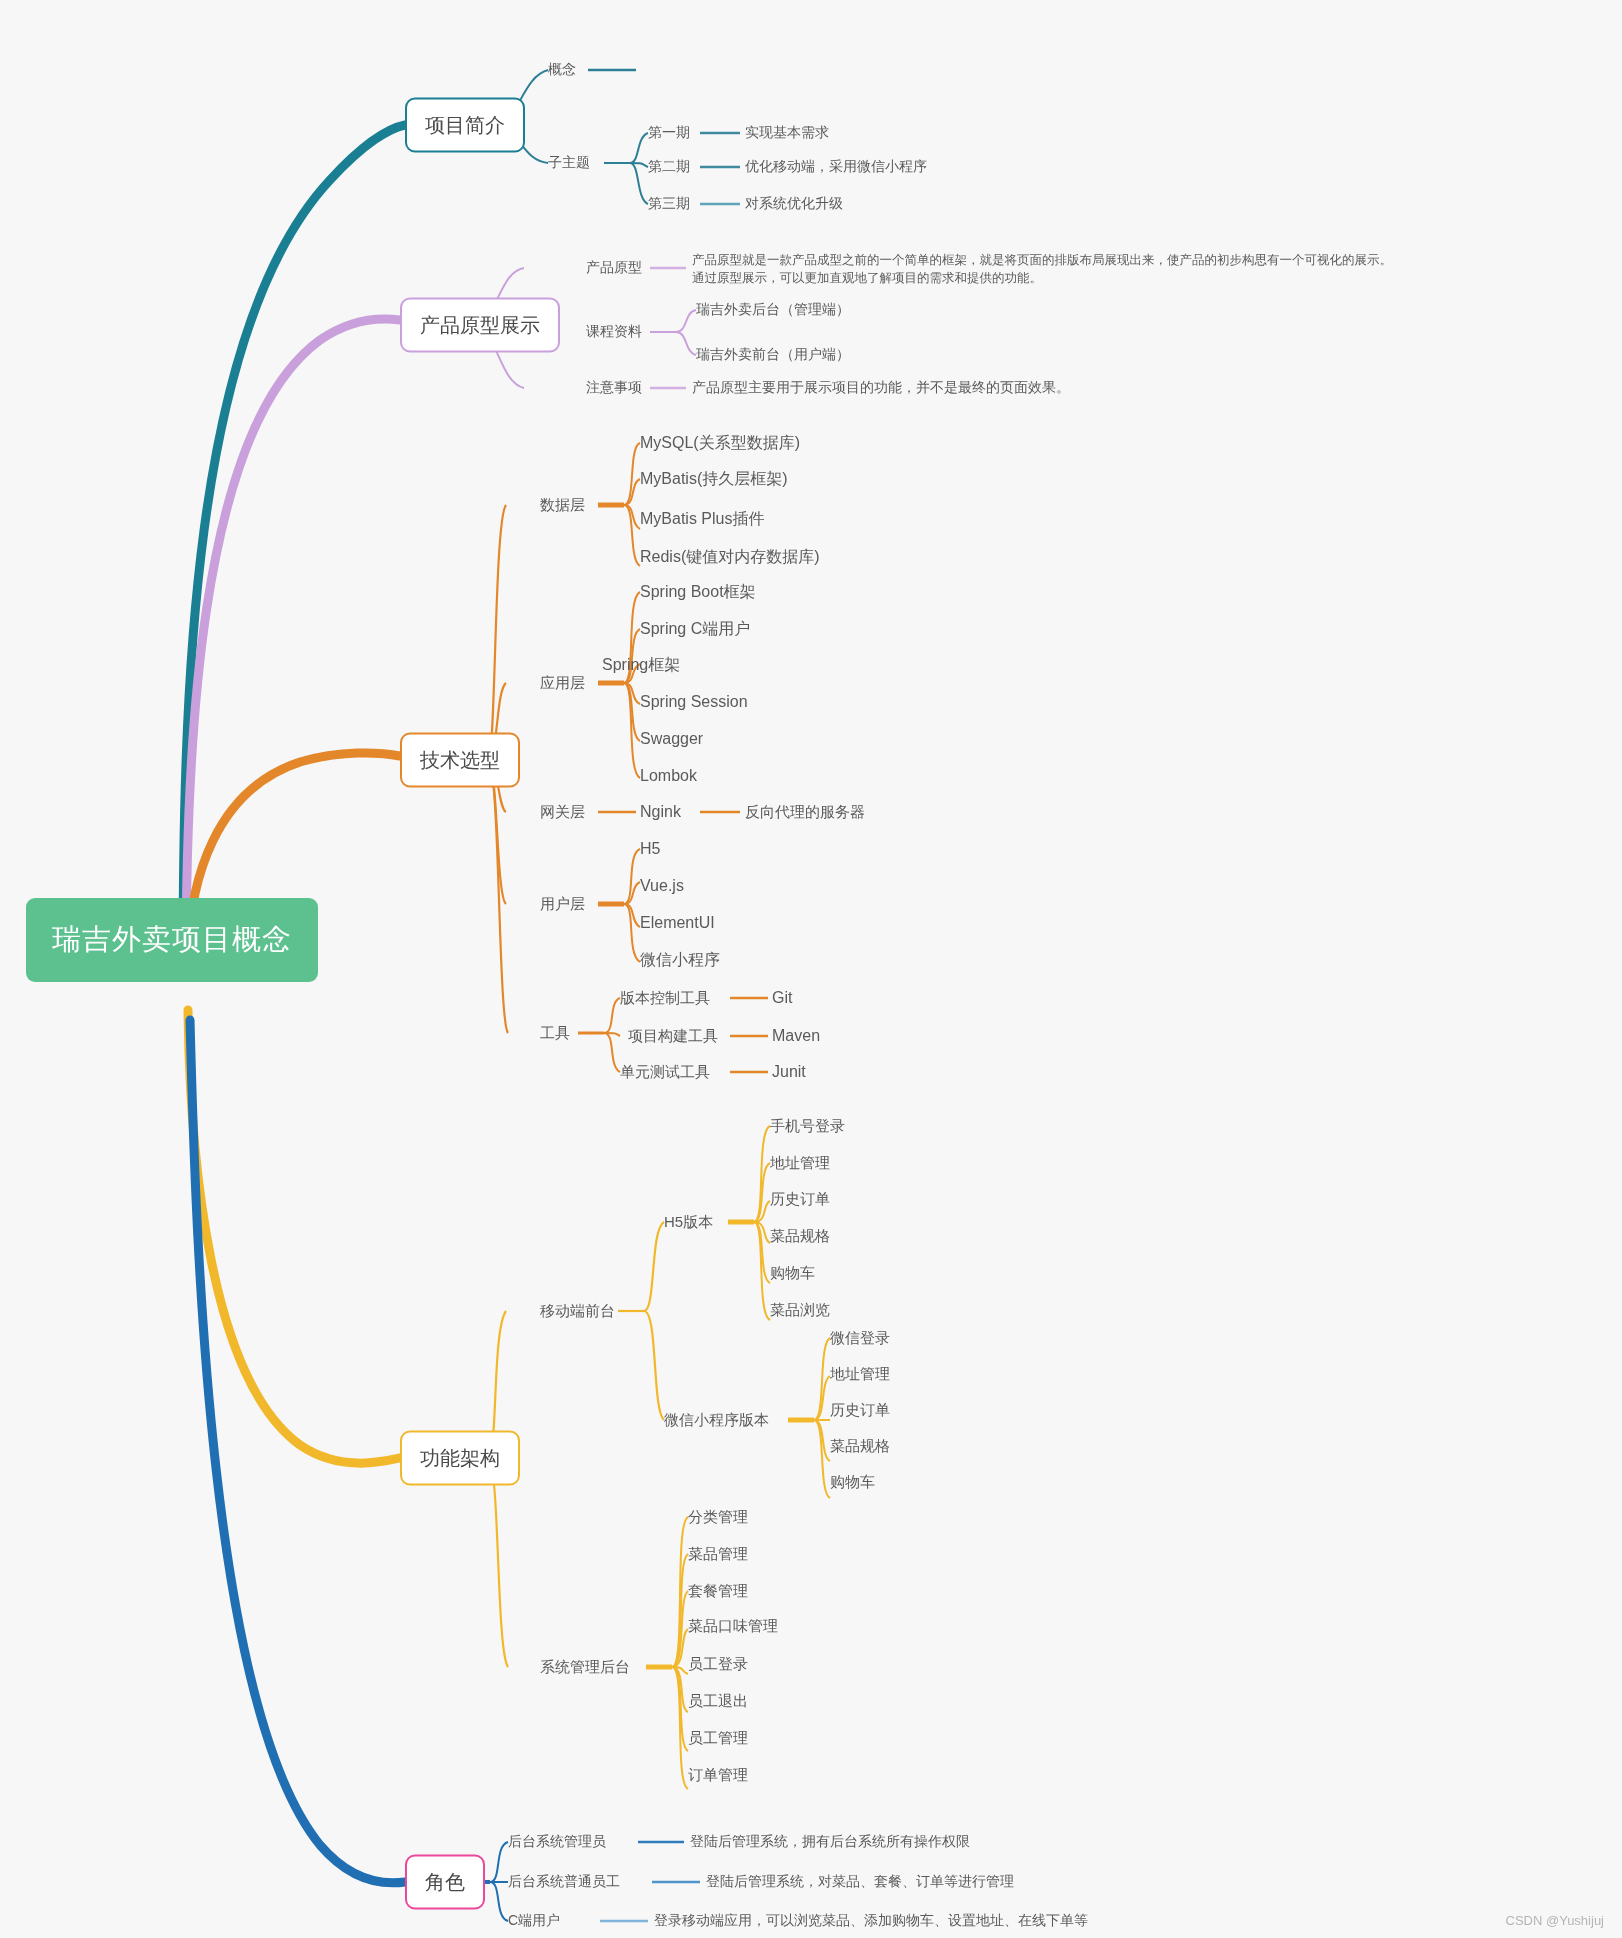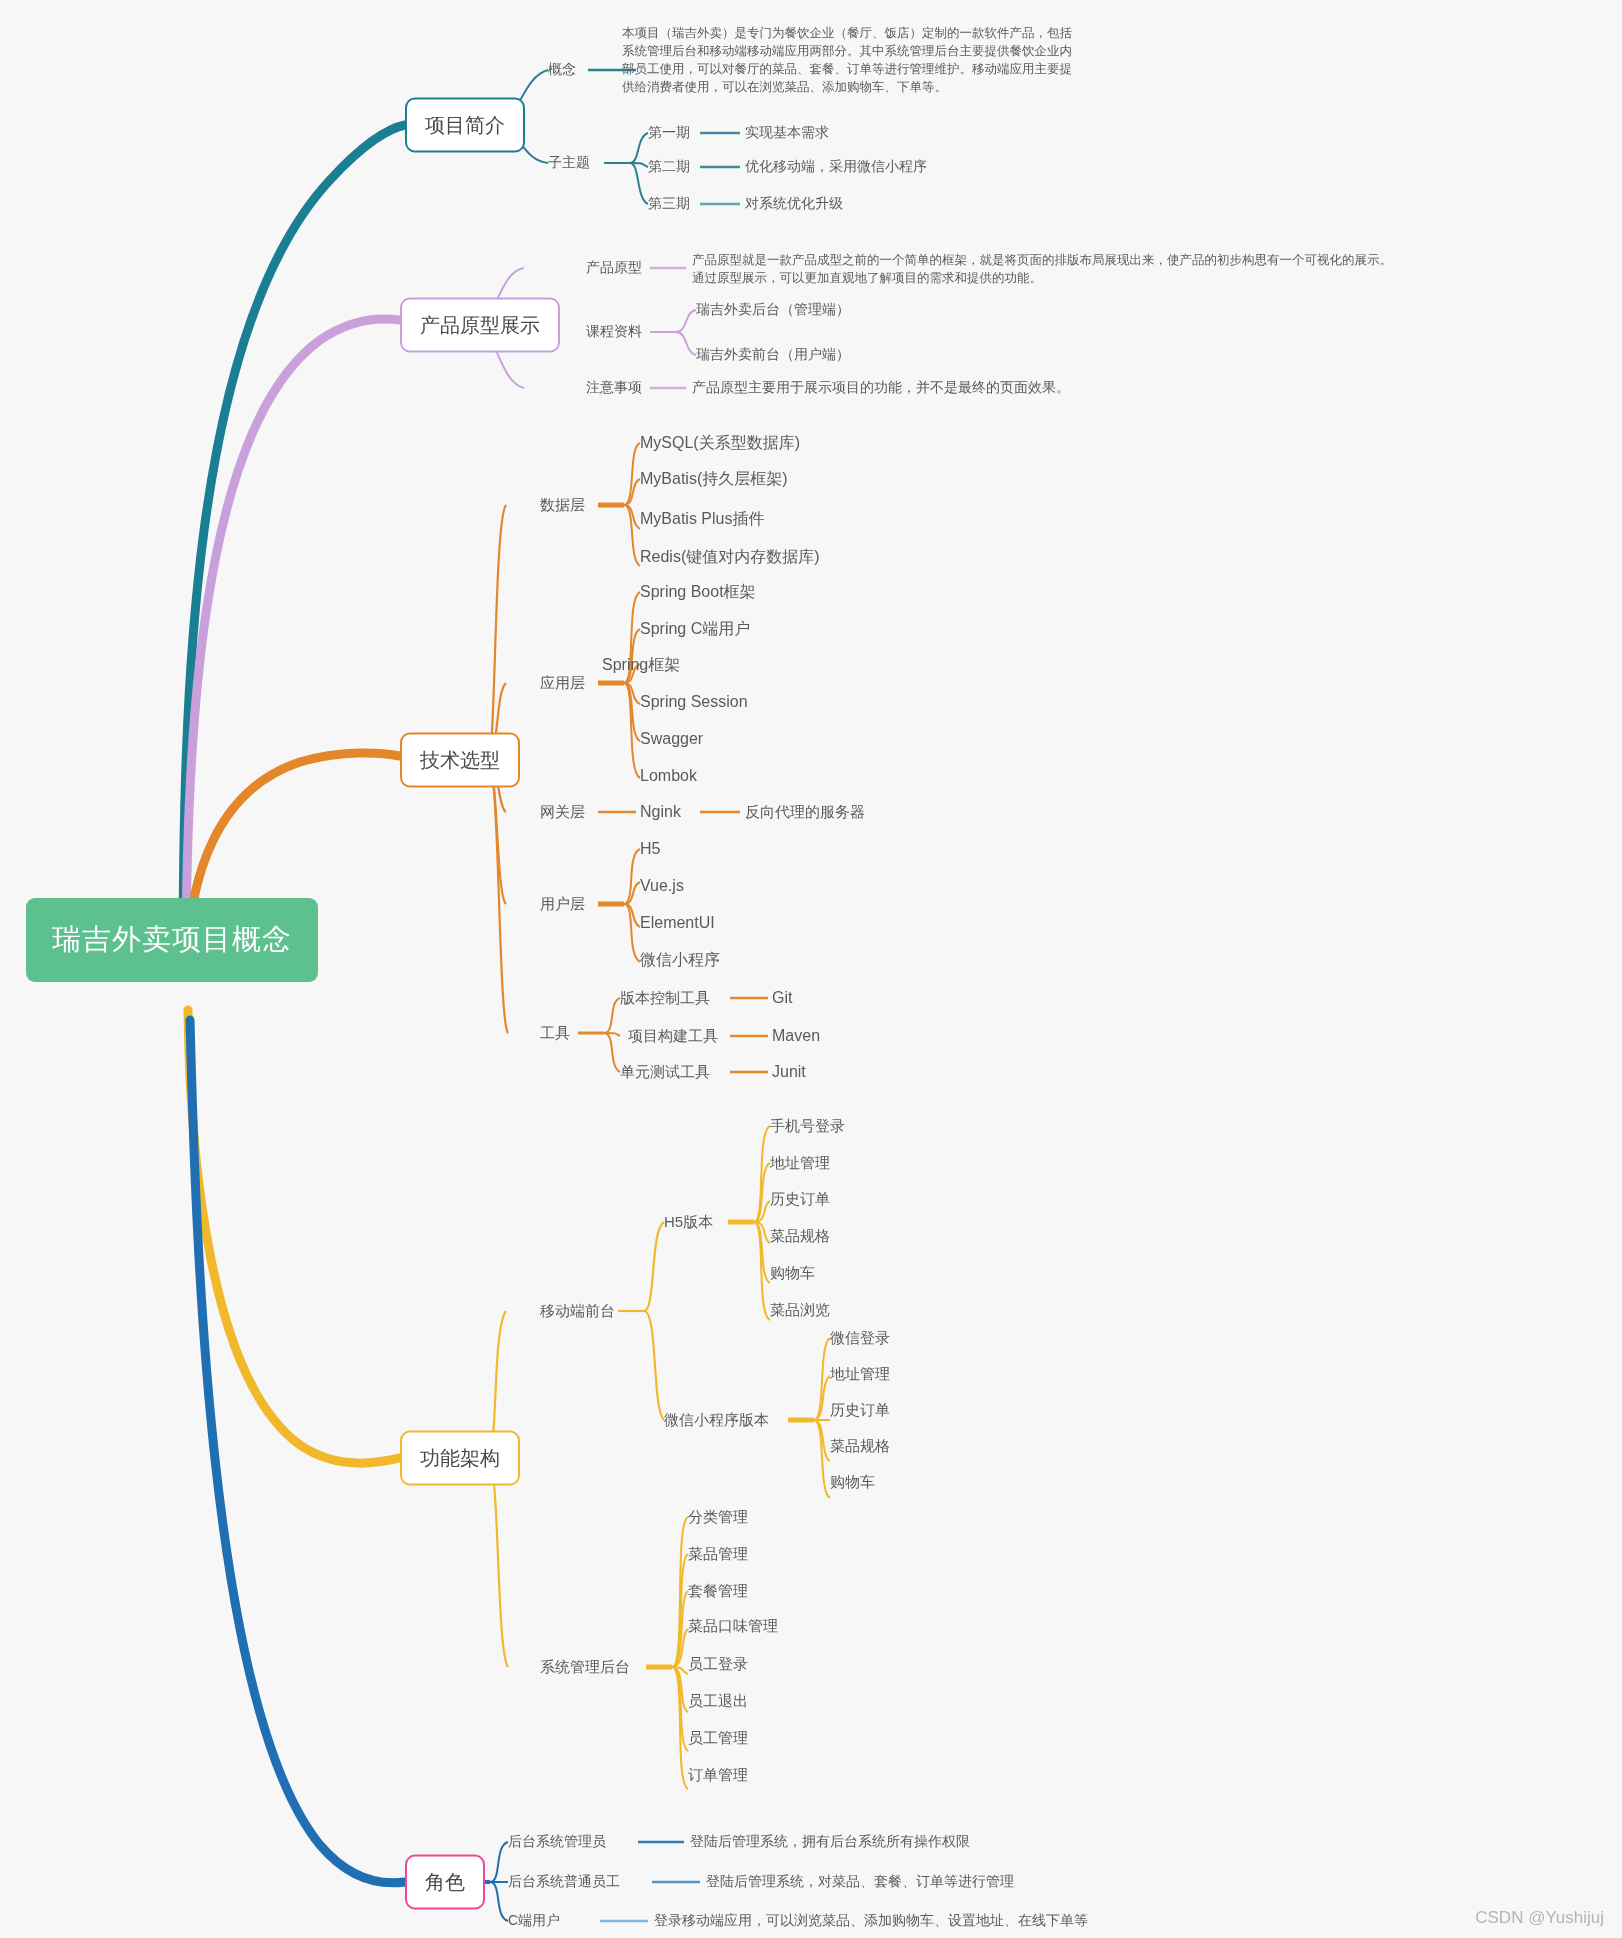--- a/index.html
+++ b/index.html
@@ -39,21 +39,21 @@
   .l3{font-size:15px;color:#5a5a5a;}
   .l4{font-size:14px;color:#5a5a5a;}
   .desc{font-size:12.5px;color:#5a5a5a;line-height:18px;white-space:normal;}
   .desc.w1{width:452px;}
   .desc.w2{width:700px;}
   .leafbig{font-size:16px;color:#5a5a5a;}
   .leafmid{font-size:15px;color:#5a5a5a;}
 
   .watermark{
     position:absolute;right:18px;bottom:10px;
-    font-size:17px;color:#b5b5b5;
+    font-size:13px;color:#b5b5b5;
   }
 </style>
 </head>
 <body>
 
 <div id="stage">
 
   <svg class="links" viewBox="0 0 1622 1938" xmlns="http://www.w3.org/2000/svg">
 
     <path d="M183 975 C 183 700, 190 330, 330 180 C 365 142, 390 128, 405 125" stroke="#1a7f93" stroke-width="9" fill="none" stroke-linecap="round"></path>
@@ -166,21 +166,20 @@
     <line x1="638" y1="1842" x2="684" y2="1842" stroke="#2e7cbd" stroke-width="2.5"></line>
     <line x1="652" y1="1882" x2="700" y2="1882" stroke="#4f95cc" stroke-width="2.5"></line>
     <line x1="600" y1="1921" x2="648" y2="1921" stroke="#7fb4dc" stroke-width="2.5"></line>
   </svg>
 
   <div class="node root" style="transform:translateY(-50%);">瑞吉外卖项目概念</div>
 
   <div class="node l1 teal" style="left:405px;top:125px;transform:translateY(-50%);">项目简介</div>
 
   <div class="node l2" style="left:548px;top:70px;transform:translateY(-50%);">概念</div>
-  <div class="node desc w1" style="left:622px;top:24px;">本项目（瑞吉外卖）是专门为餐饮企业（餐厅、饭店）定制的一款软件产品，包括系统管理后台和移动端移动端应用两部分。其中系统管理后台主要提供餐饮企业内部员工使用，可以对餐厅的菜品、套餐、订单等进行管理维护。移动端应用主要提供给消费者使用，可以在浏览菜品、添加购物车、下单等。</div>
 
   <div class="node l2" style="left:548px;top:163px;transform:translateY(-50%);">子主题</div>
 
   <div class="node l2" style="left:648px;top:133px;transform:translateY(-50%);">第一期</div>
   <div class="node l2" style="left:745px;top:133px;transform:translateY(-50%);">实现基本需求</div>
 
   <div class="node l2" style="left:648px;top:167px;transform:translateY(-50%);">第二期</div>
   <div class="node l2" style="left:745px;top:167px;transform:translateY(-50%);">优化移动端，采用微信小程序</div>
 
   <div class="node l2" style="left:648px;top:204px;transform:translateY(-50%);">第三期</div>

